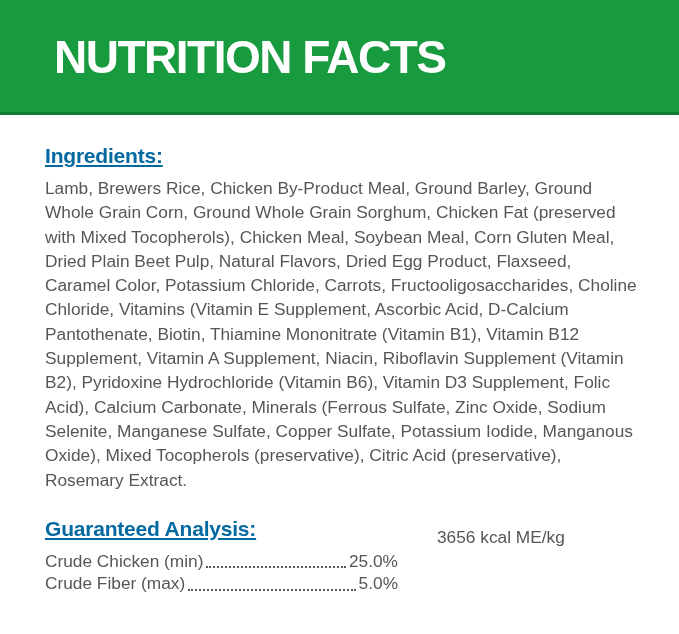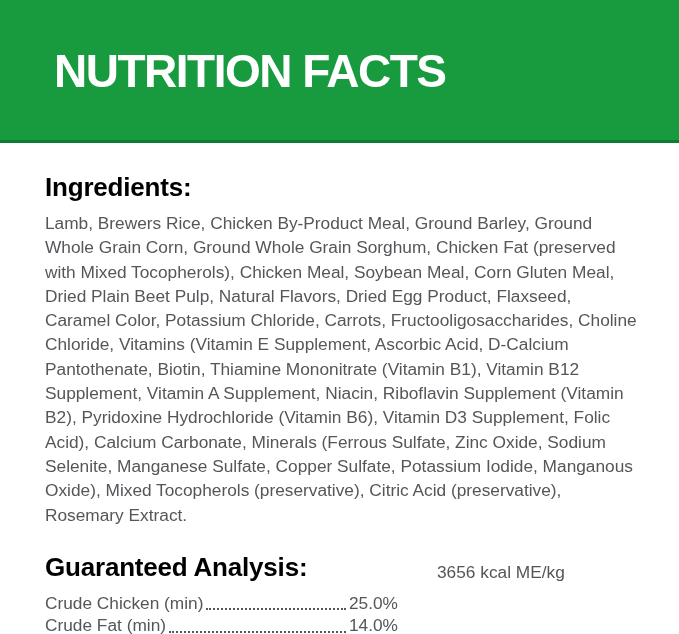--- a/index.html
+++ b/index.html
@@ -6,42 +6,43 @@
   html, body {
     width: 679px;
     height: 634px;
     background: #ffffff;
     font-family: "Liberation Sans", sans-serif;
     color: #55565a;
     overflow: hidden;
   }
   .banner {
     width: 679px;
-    height: 143px;
+    height: 115px;
     background: #179b3e;
     border-bottom: 3px solid #0d7c30;
     display: flex;
     align-items: center;
   }
   .banner-title {
     margin-left: 54px;
     margin-top: 2px;
     font-size: 46px;
     font-weight: bold;
     letter-spacing: -1.5px;
     color: #ffffff;
   }
   .content {
     padding: 0 42px 0 45px;
   }
   .section-heading {
-    font-size: 26px;
+    font-size: 21px;
     font-weight: bold;
-    color: #000000;
+    color: #0369a1;
     letter-spacing: -0.2px;
+    text-decoration: underline;
   }
   .ingredients-heading {
     margin-top: 29px;
   }
   .ingredients-text {
     margin-top: 8px;
     width: 594px;
     font-size: 17.3px;
     line-height: 24.3px;
     color: #55565a;
@@ -101,25 +102,20 @@
 
     <div class="col-left">
       <div class="section-heading">Guaranteed Analysis:</div>
       <div class="ga-rows">
         <div class="ga-row">
           <span class="ga-label">Crude Chicken (min)</span>
           <span class="ga-leader"></span>
           <span class="ga-value">25.0%</span>
         </div>
         <div class="ga-row">
-          <span class="ga-label">Crude Fat (min)</span>
-          <span class="ga-leader"></span>
-          <span class="ga-value">14.0%</span>
-        </div>
-        <div class="ga-row">
           <span class="ga-label">Crude Fiber (max)</span>
           <span class="ga-leader"></span>
           <span class="ga-value">5.0%</span>
         </div>
 
       </div>
 
     </div>
 
     <div class="col-right">

